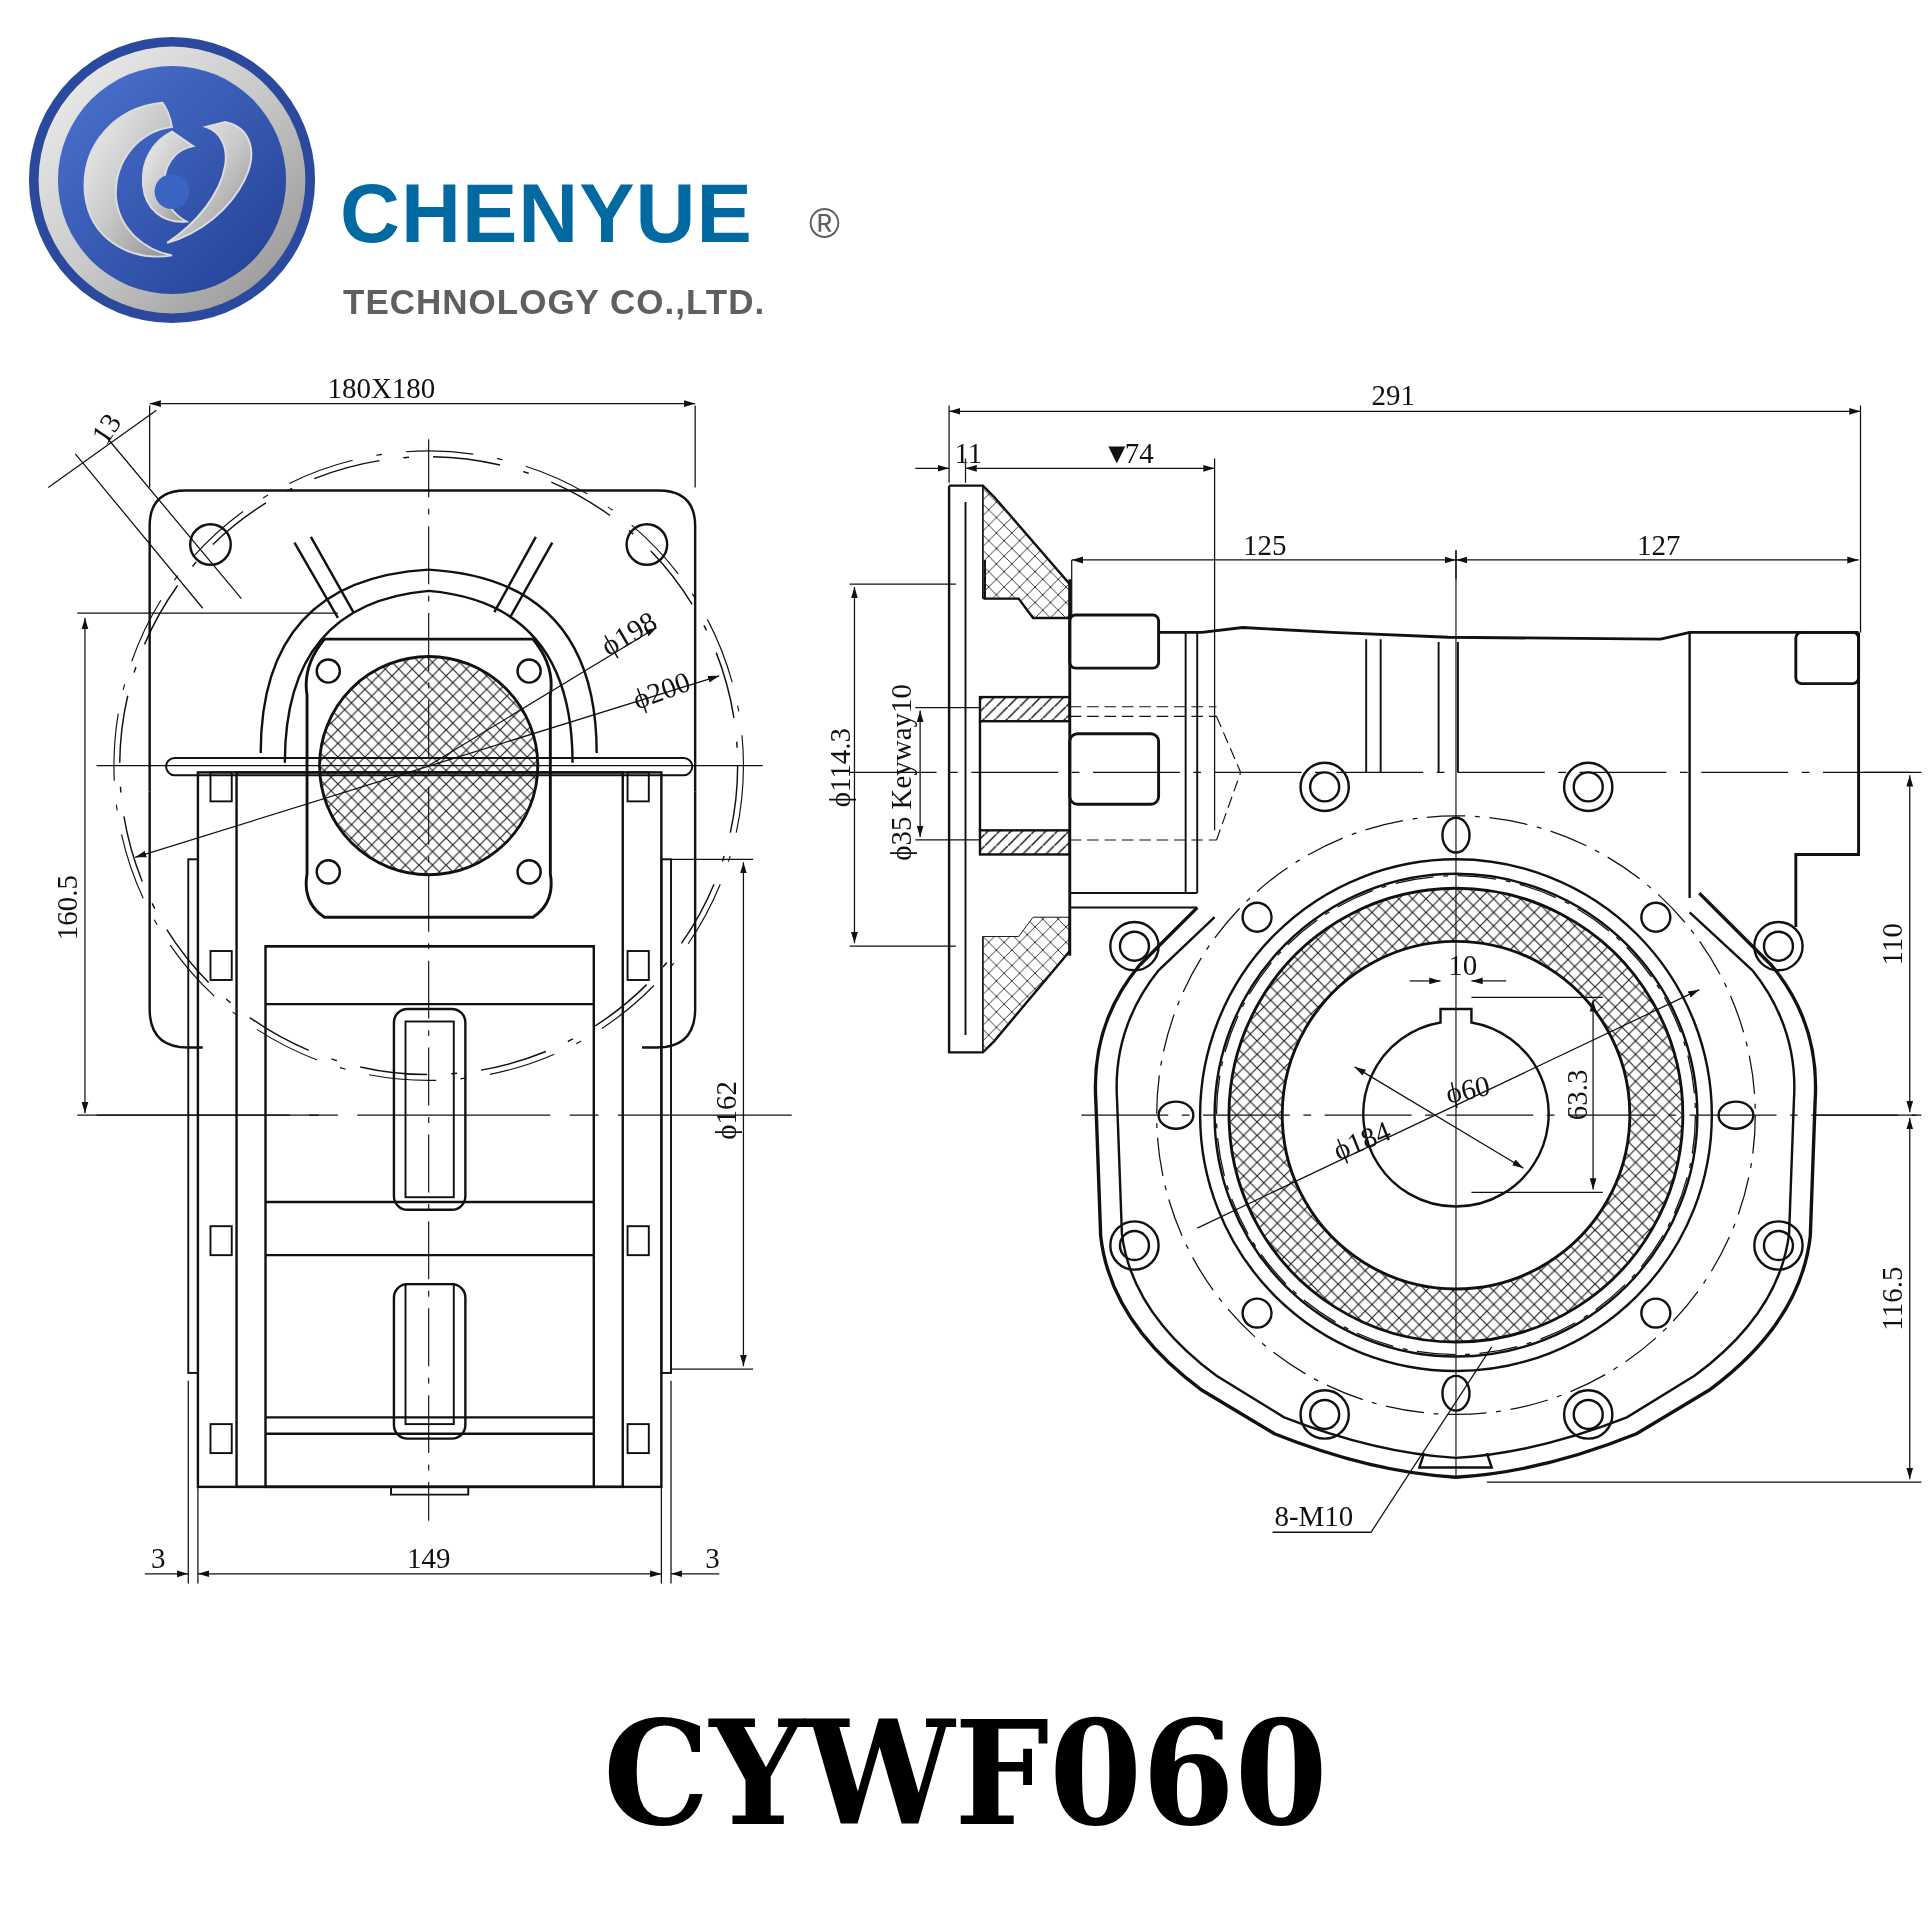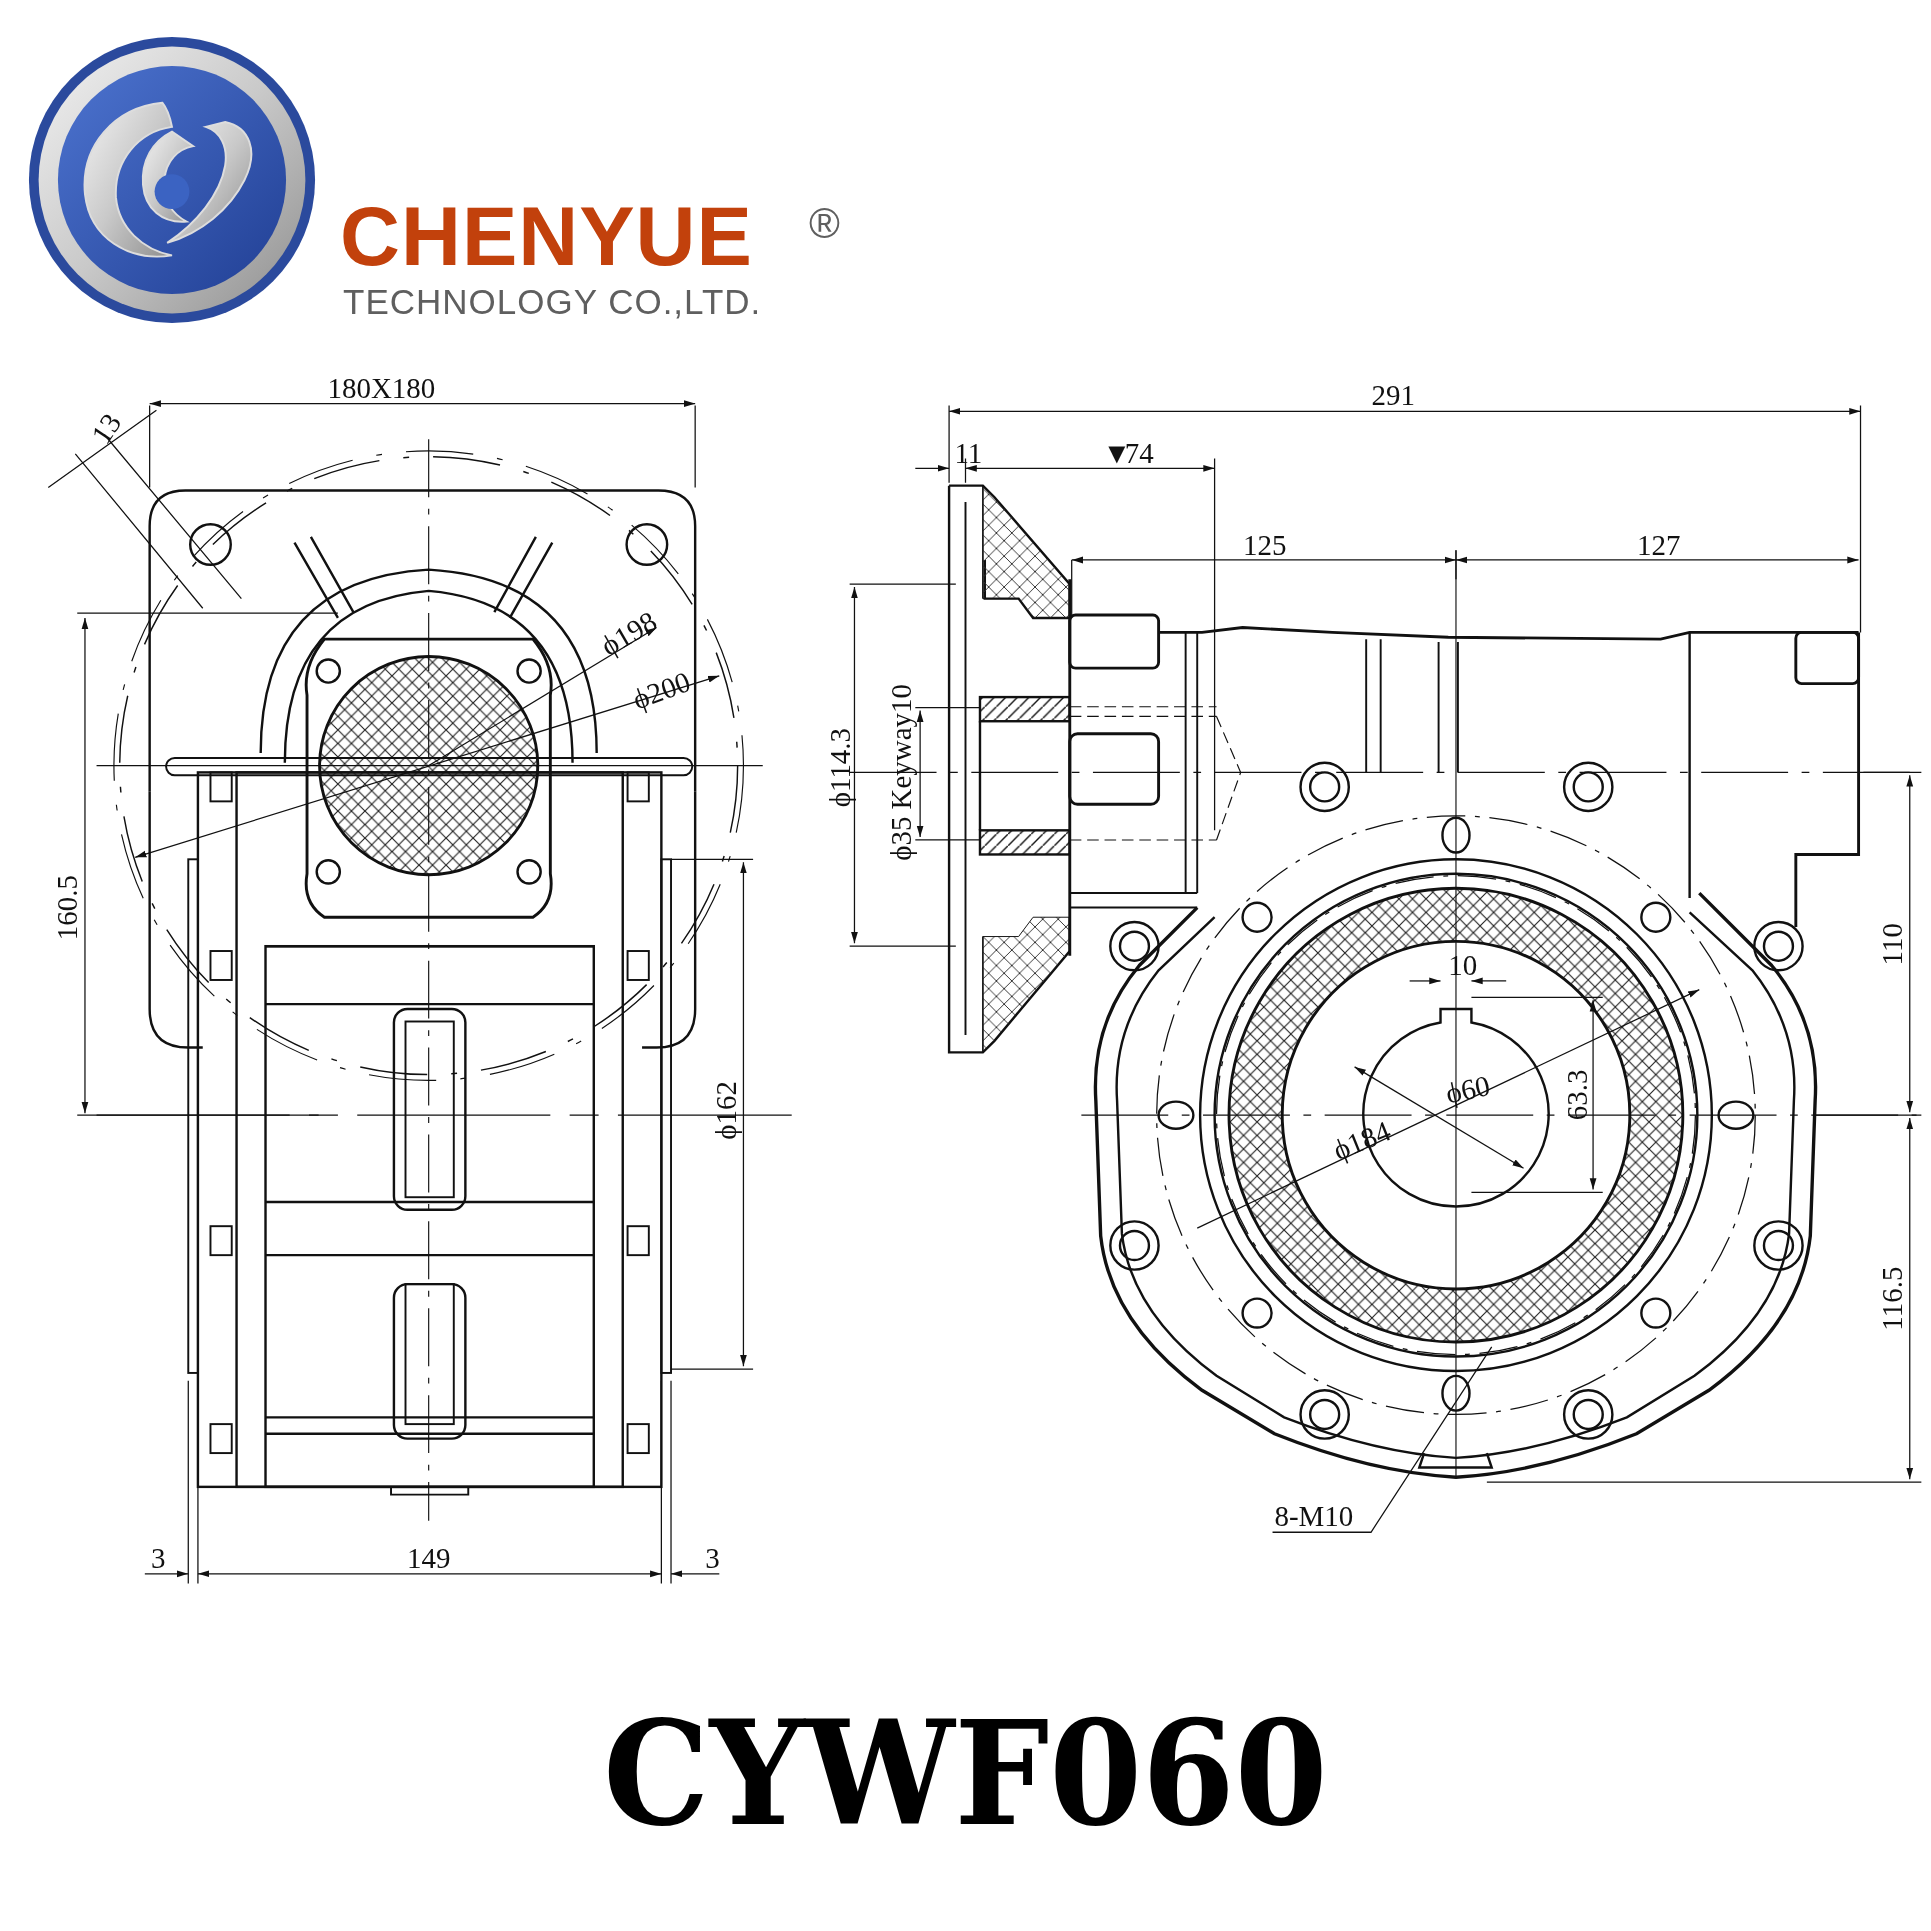--- a/index.html
+++ b/index.html
@@ -1,20 +1,20 @@
 <!DOCTYPE html>
 <html><head>
 <meta charset="utf-8">
 <style>
   html, body { margin: 0; padding: 0; background: #ffffff; }
   body { width: 1931px; height: 1931px; position: relative; overflow: hidden; font-family: "Liberation Sans", sans-serif; }
   .logo { position: absolute; left: 27px; left: 27px; top: 35px; width: 290px; height: 290px; }
-  .brand-name { position: absolute; left: 340px; top: 195px; font-family: "Liberation Sans", sans-serif; font-weight: 700; font-size: 83px; color: #c2410c; letter-spacing: 1px; line-height: 1; }
+  .brand-name { position: absolute; left: 340px; top: 172px; font-family: "Liberation Sans", sans-serif; font-weight: 700; font-size: 83px; color: #0369a1; letter-spacing: 1px; line-height: 1; }
   .brand-reg { position: absolute; left: 809px; top: 203px; font-family: "Liberation Sans", sans-serif; font-size: 42px; color: #5f5f5f; line-height: 1; }
-  .brand-sub { position: absolute; left: 343px; top: 284px; font-family: "Liberation Sans", sans-serif; font-weight: 400; font-size: 35px; color: #5f5f5f; letter-spacing: 1px; line-height: 1; }
+  .brand-sub { position: absolute; left: 343px; top: 284px; font-family: "Liberation Sans", sans-serif; font-weight: 700; font-size: 35px; color: #5f5f5f; letter-spacing: 1px; line-height: 1; }
   .drawing { position: absolute; left: 0; top: 0; width: 1931px; height: 1931px; }
   .dim { font-family: "Liberation Serif", serif; font-size: 30px; fill: #111; }
   .model-title { position: absolute; left: 0; width: 1931px; top: 1701px; text-align: center; font-family: "DejaVu Serif", serif; font-weight: 700; font-size: 145px; color: #000; line-height: 1; transform: scaleX(0.92); }
 </style>
 </head>
 <body>
 
 <svg class="logo" viewBox="0 0 300 300">
   <defs>
     <linearGradient id="silverG" x1="0" y1="0" x2="1" y2="1">

